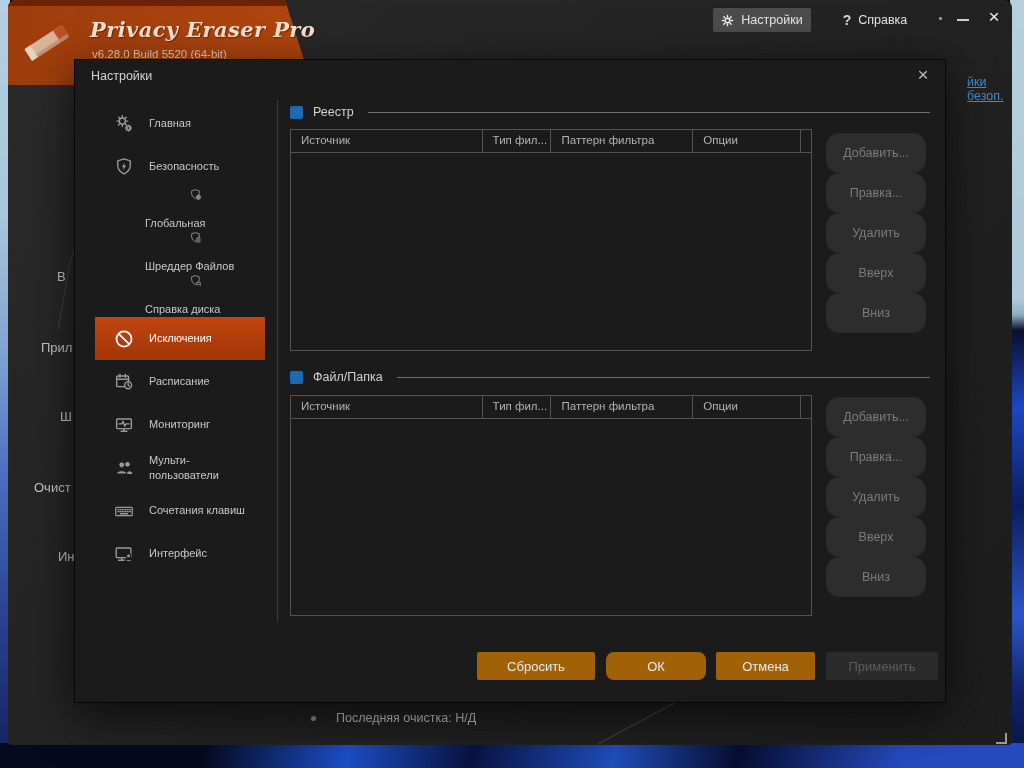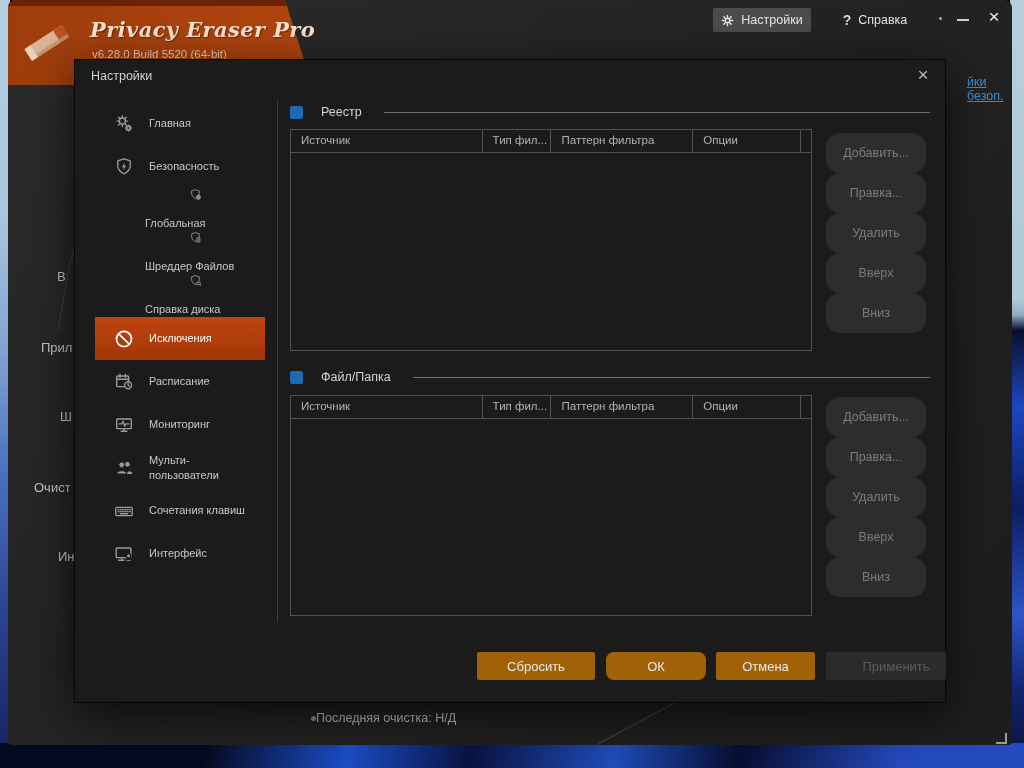--- a/index.html
+++ b/index.html
@@ -37,40 +37,40 @@
   .btn-settings{left:705px;top:8px;width:98px;height:24px;background:#4c4c4c;border-radius:2px;
     color:#e6e6e6;font-size:12.5px;}
   .btn-help{left:830px;top:8px;width:74px;height:24px;color:#e2e2e2;font-size:12.5px;}
   .qmark{font-weight:bold;font-size:14px;color:#d8d8d8;}
   .tb-dot{left:931px;top:17px;width:3px;height:3px;border-radius:50%;background:#a8a8a8;}
   .tb-min{left:949px;top:19px;width:12px;height:2px;background:#cfcfcf;}
   .tb-close{left:975px;top:5px;width:22px;height:24px;color:#ececec;font-size:19px;line-height:24px;text-align:center;}
 
   .nav-frag{color:#c9c9c9;font-size:13px;}
   .bg-link{color:#3f8ed2;font-size:12.5px;text-decoration:underline;cursor:pointer;}
-  .status-line{display:flex;align-items:center;gap:0;color:#c2c2c2;font-size:12.5px;}
+  .status-line{display:flex;align-items:center;gap:20px;color:#c2c2c2;font-size:12.5px;}
   .status-dot{width:5px;height:5px;border-radius:50%;background:#8f8f8f;flex:0 0 auto;}
   .grip{left:988px;top:733px;width:9px;height:9px;border-right:2px solid #9a9a9a;border-bottom:2px solid #9a9a9a;}
 
   
   .dialog{left:75px;top:60px;width:870px;height:642px;background:#1b1b1b;
     box-shadow:0 12px 44px rgba(0,0,0,.7),0 0 0 1px #0a0a0a;z-index:5;}
   .dlg-title{left:16px;top:9px;font-size:12.5px;color:#d2d2d2;}
   .dlg-close{left:836px;top:3px;width:24px;height:24px;color:#b9b9b9;font-size:19px;line-height:24px;text-align:center;cursor:pointer;}
 
   .side{left:20px;top:42px;width:170px;}
   .side-item{height:43px;display:flex;align-items:center;gap:14px;padding-left:18px;box-sizing:border-box;
     color:#9a9a9a;cursor:pointer;}
   .side-item.sub{padding-left:32px;flex-direction:column;}
   .side-item .lbl{color:#c8c8c8;font-size:11px;width:102px;line-height:15px;}
   .side-item.sel{background:linear-gradient(180deg,#c04510,#a33507);color:#f2f2f2;}
   .side-item.sel .lbl{color:#ffffff;}
   .divider{left:202px;top:40px;width:1px;height:522px;background:#3c3c3c;}
 
-  .sec-head{display:flex;align-items:center;gap:18px;height:14px;}
+  .sec-head{display:flex;align-items:center;gap:10px;height:14px;}
   .chk{width:13px;height:13px;background:#1d6ab2;border-radius:2px;flex:0 0 auto;cursor:pointer;}
   .sec-lbl{color:#d2d2d2;font-size:12.5px;white-space:nowrap;}
   .sec-line{flex:1;height:1px;background:#6e6e6e;margin-left:4px;}
 
   .tbl{background:#1b1b1b;border:1px solid #535353;box-sizing:border-box;}
   .tbl-head{display:flex;height:22px;border-bottom:1px solid #535353;}
   .tbl-head .cell{box-sizing:border-box;border-right:1px solid #535353;color:#b2b2b2;
     font-size:11.5px;line-height:21px;padding-left:10px;white-space:nowrap;overflow:hidden;cursor:pointer;}
   .tbl-head .cell:last-child{border-right:none;cursor:default;}
 
@@ -300,14 +300,14 @@
 
   <div class="abs stack-btn" style="left:751px;top:337px;">Добавить...</div>
   <div class="abs stack-btn" style="left:751px;top:377px;">Правка...</div>
   <div class="abs stack-btn" style="left:751px;top:417px;">Удалить</div>
   <div class="abs stack-btn" style="left:751px;top:457px;">Вверх</div>
   <div class="abs stack-btn" style="left:751px;top:497px;">Вниз</div>
 
   <div class="abs foot-btn primary" style="left:402px;top:592px;width:118px;">Сбросить</div>
   <div class="abs foot-btn primary" style="left:531px;top:592px;width:100px;border-radius:8px;">ОК</div>
   <div class="abs foot-btn primary" style="left:641px;top:592px;width:99px;">Отмена</div>
-  <div class="abs foot-btn disabled" style="left:751px;top:592px;width:100px;padding-left:20px;">Применить</div>
+  <div class="abs foot-btn disabled" style="left:751px;top:592px;width:112px;">Применить</div>
 </div>
 
 </body></html>

